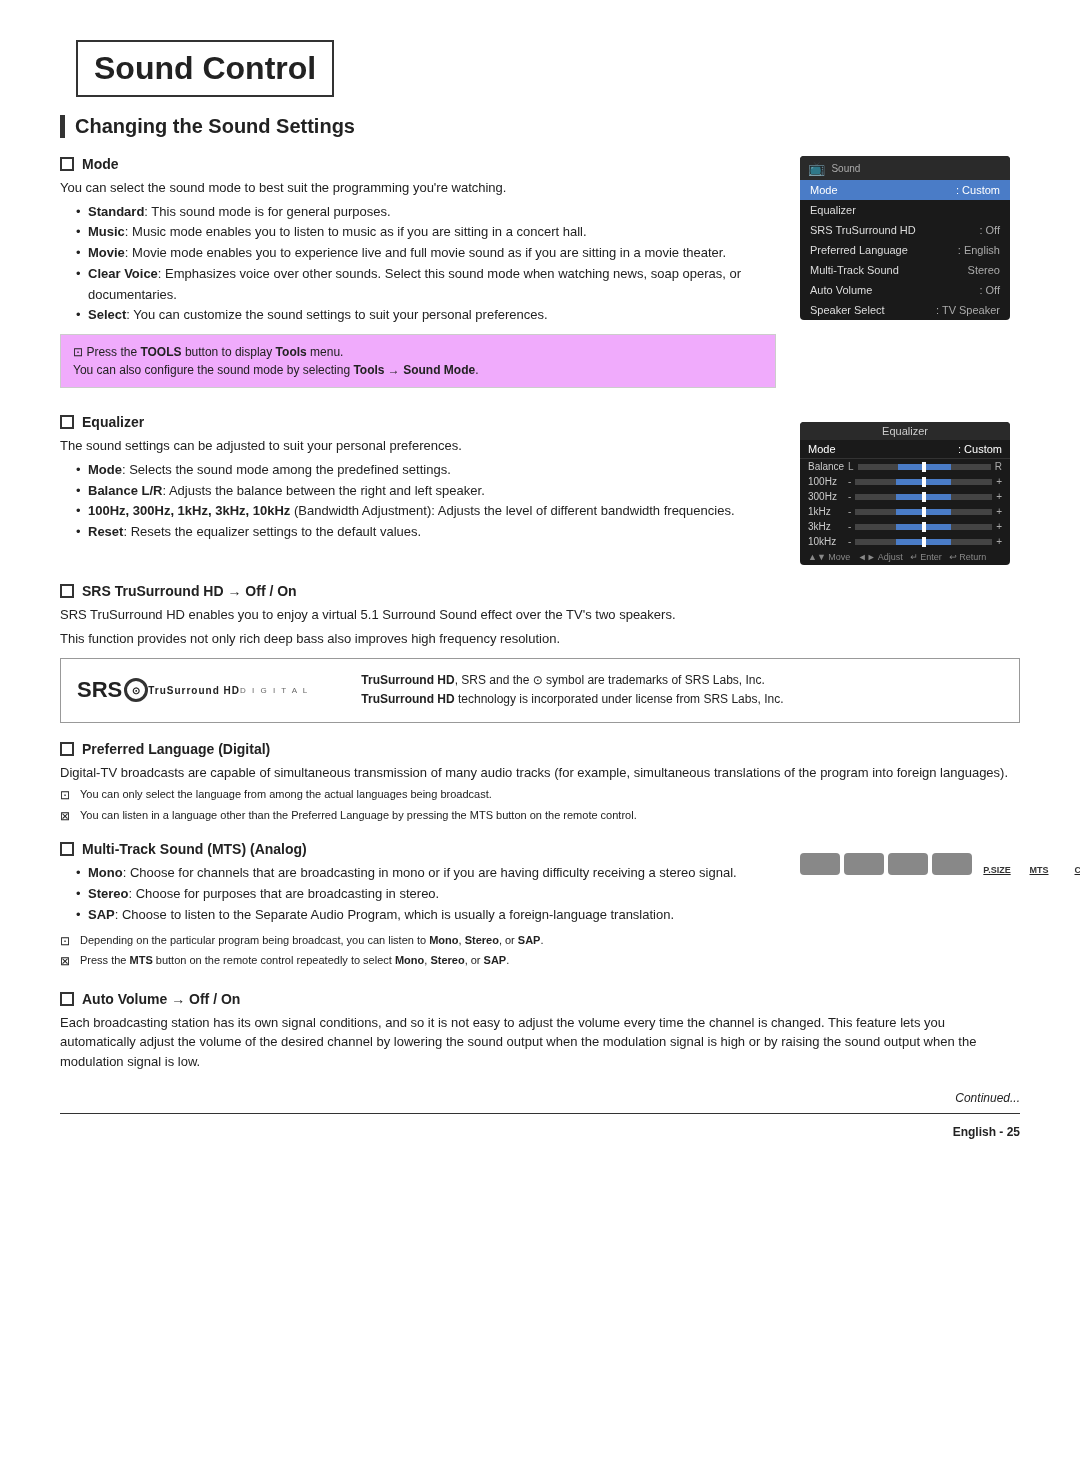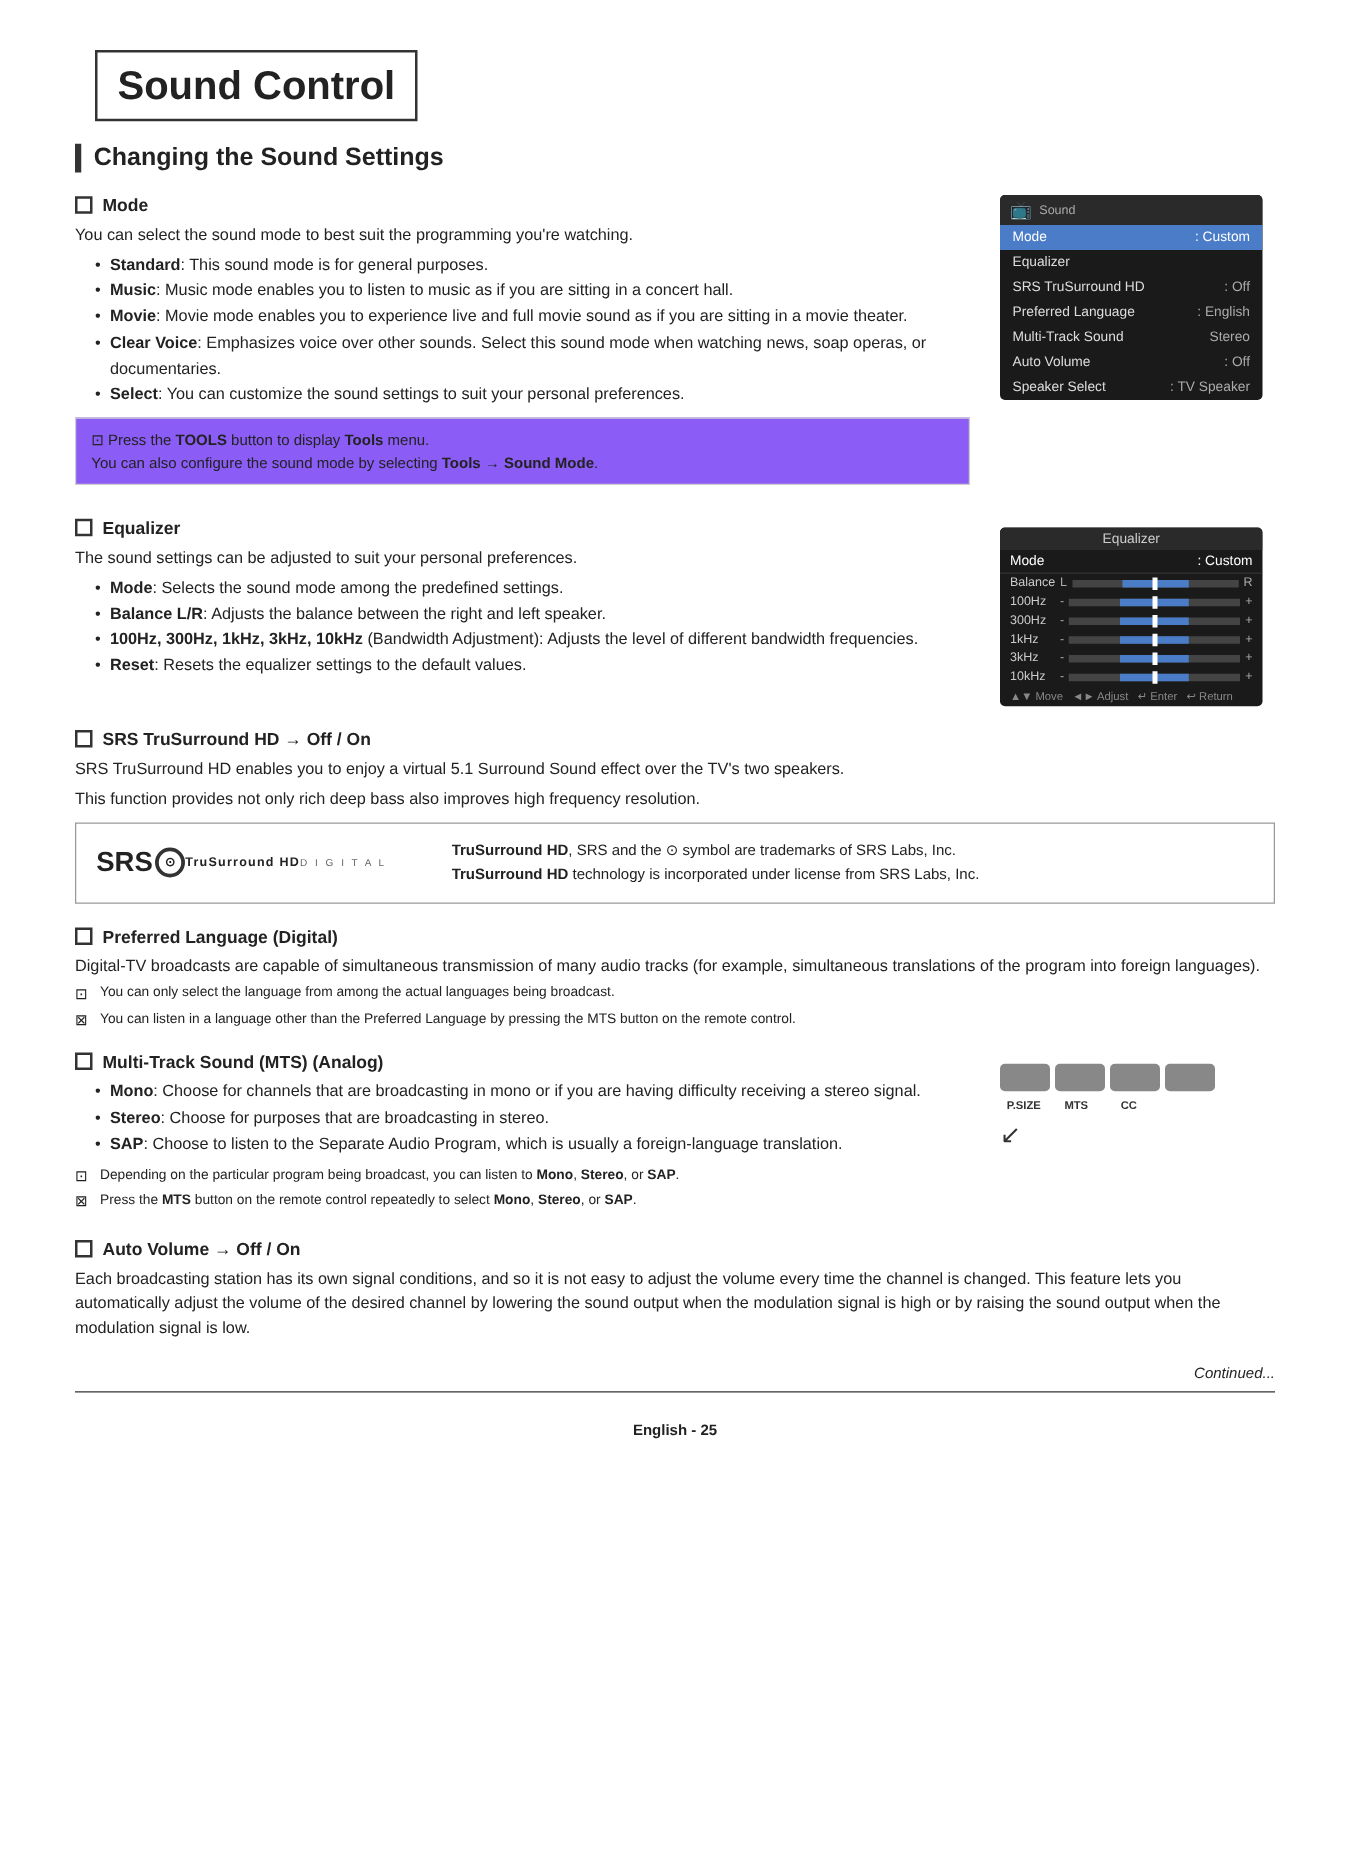--- a/index.html
+++ b/index.html
@@ -72,21 +72,21 @@
       padding-left: 12px;
     }
 
     .bullet-list li::before {
       content: "•";
       position: absolute;
       left: 0;
     }
 
     .note-box {
-      background: #8b5cf6;
+      background: #f0abfc;
       border: 1px solid #ccc;
       padding: 8px 12px;
       margin: 8px 0;
       font-size: 12px;
       line-height: 1.5;
     }
 
     .two-col {
       display: flex;
       gap: 24px;
@@ -309,22 +309,22 @@
     .continued {
       font-style: italic;
       font-size: 12px;
       text-align: right;
       margin-top: 20px;
       margin-bottom: 8px;
     }
 
     .footer-bar {
       border-top: 1px solid #333;
-      text-align: center;
-      padding-top: 23px;
+      text-align: right;
+      padding-top: 11px;
       font-size: 12px;
       font-weight: bold;
       margin-top: 4px;
     }
 
     .inline-bold { font-weight: bold; }
   </style>
 </head>
 <body>
 
@@ -532,21 +532,21 @@
     </ul>
     <div class="note-small">
       Depending on the particular program being broadcast, you can listen to <span class="inline-bold">Mono</span>, <span class="inline-bold">Stereo</span>, or <span class="inline-bold">SAP</span>.
     </div>
     <div class="note-small note2">
       Press the <span class="inline-bold">MTS</span> button on the remote control repeatedly to select <span class="inline-bold">Mono</span>, <span class="inline-bold">Stereo</span>, or <span class="inline-bold">SAP</span>.
     </div>
   </div>
   <div class="right-col">
 
-    <div style="margin-top:10px; display:flex; flex-direction:column; align-items:flex-start; gap:6px;">
+    <div style="margin-top:10px; display:flex; flex-direction:row; align-items:flex-end; gap:6px;text-decoration:underline;">
       <div class="remote-top-row">
         <div class="remote-btn" style="background:#888; width:38px; height:22px; border-radius:4px;"></div>
         <div class="remote-btn" style="background:#888; width:38px; height:22px; border-radius:4px;"></div>
         <div class="remote-btn" style="background:#888; width:38px; height:22px; border-radius:4px;"></div>
         <div class="remote-btn" style="background:#888; width:28px; height:22px; border-radius:4px;"></div>
       </div>
       <div style="display:flex; gap:4px; font-size:9px; color:#333;">
         <div style="width:38px; text-align:center; font-weight:bold;">P.SIZE</div>
         <div style="width:38px; text-align:center; font-weight:bold;">MTS</div>
         <div style="width:38px; text-align:center; font-weight:bold;">CC</div>

